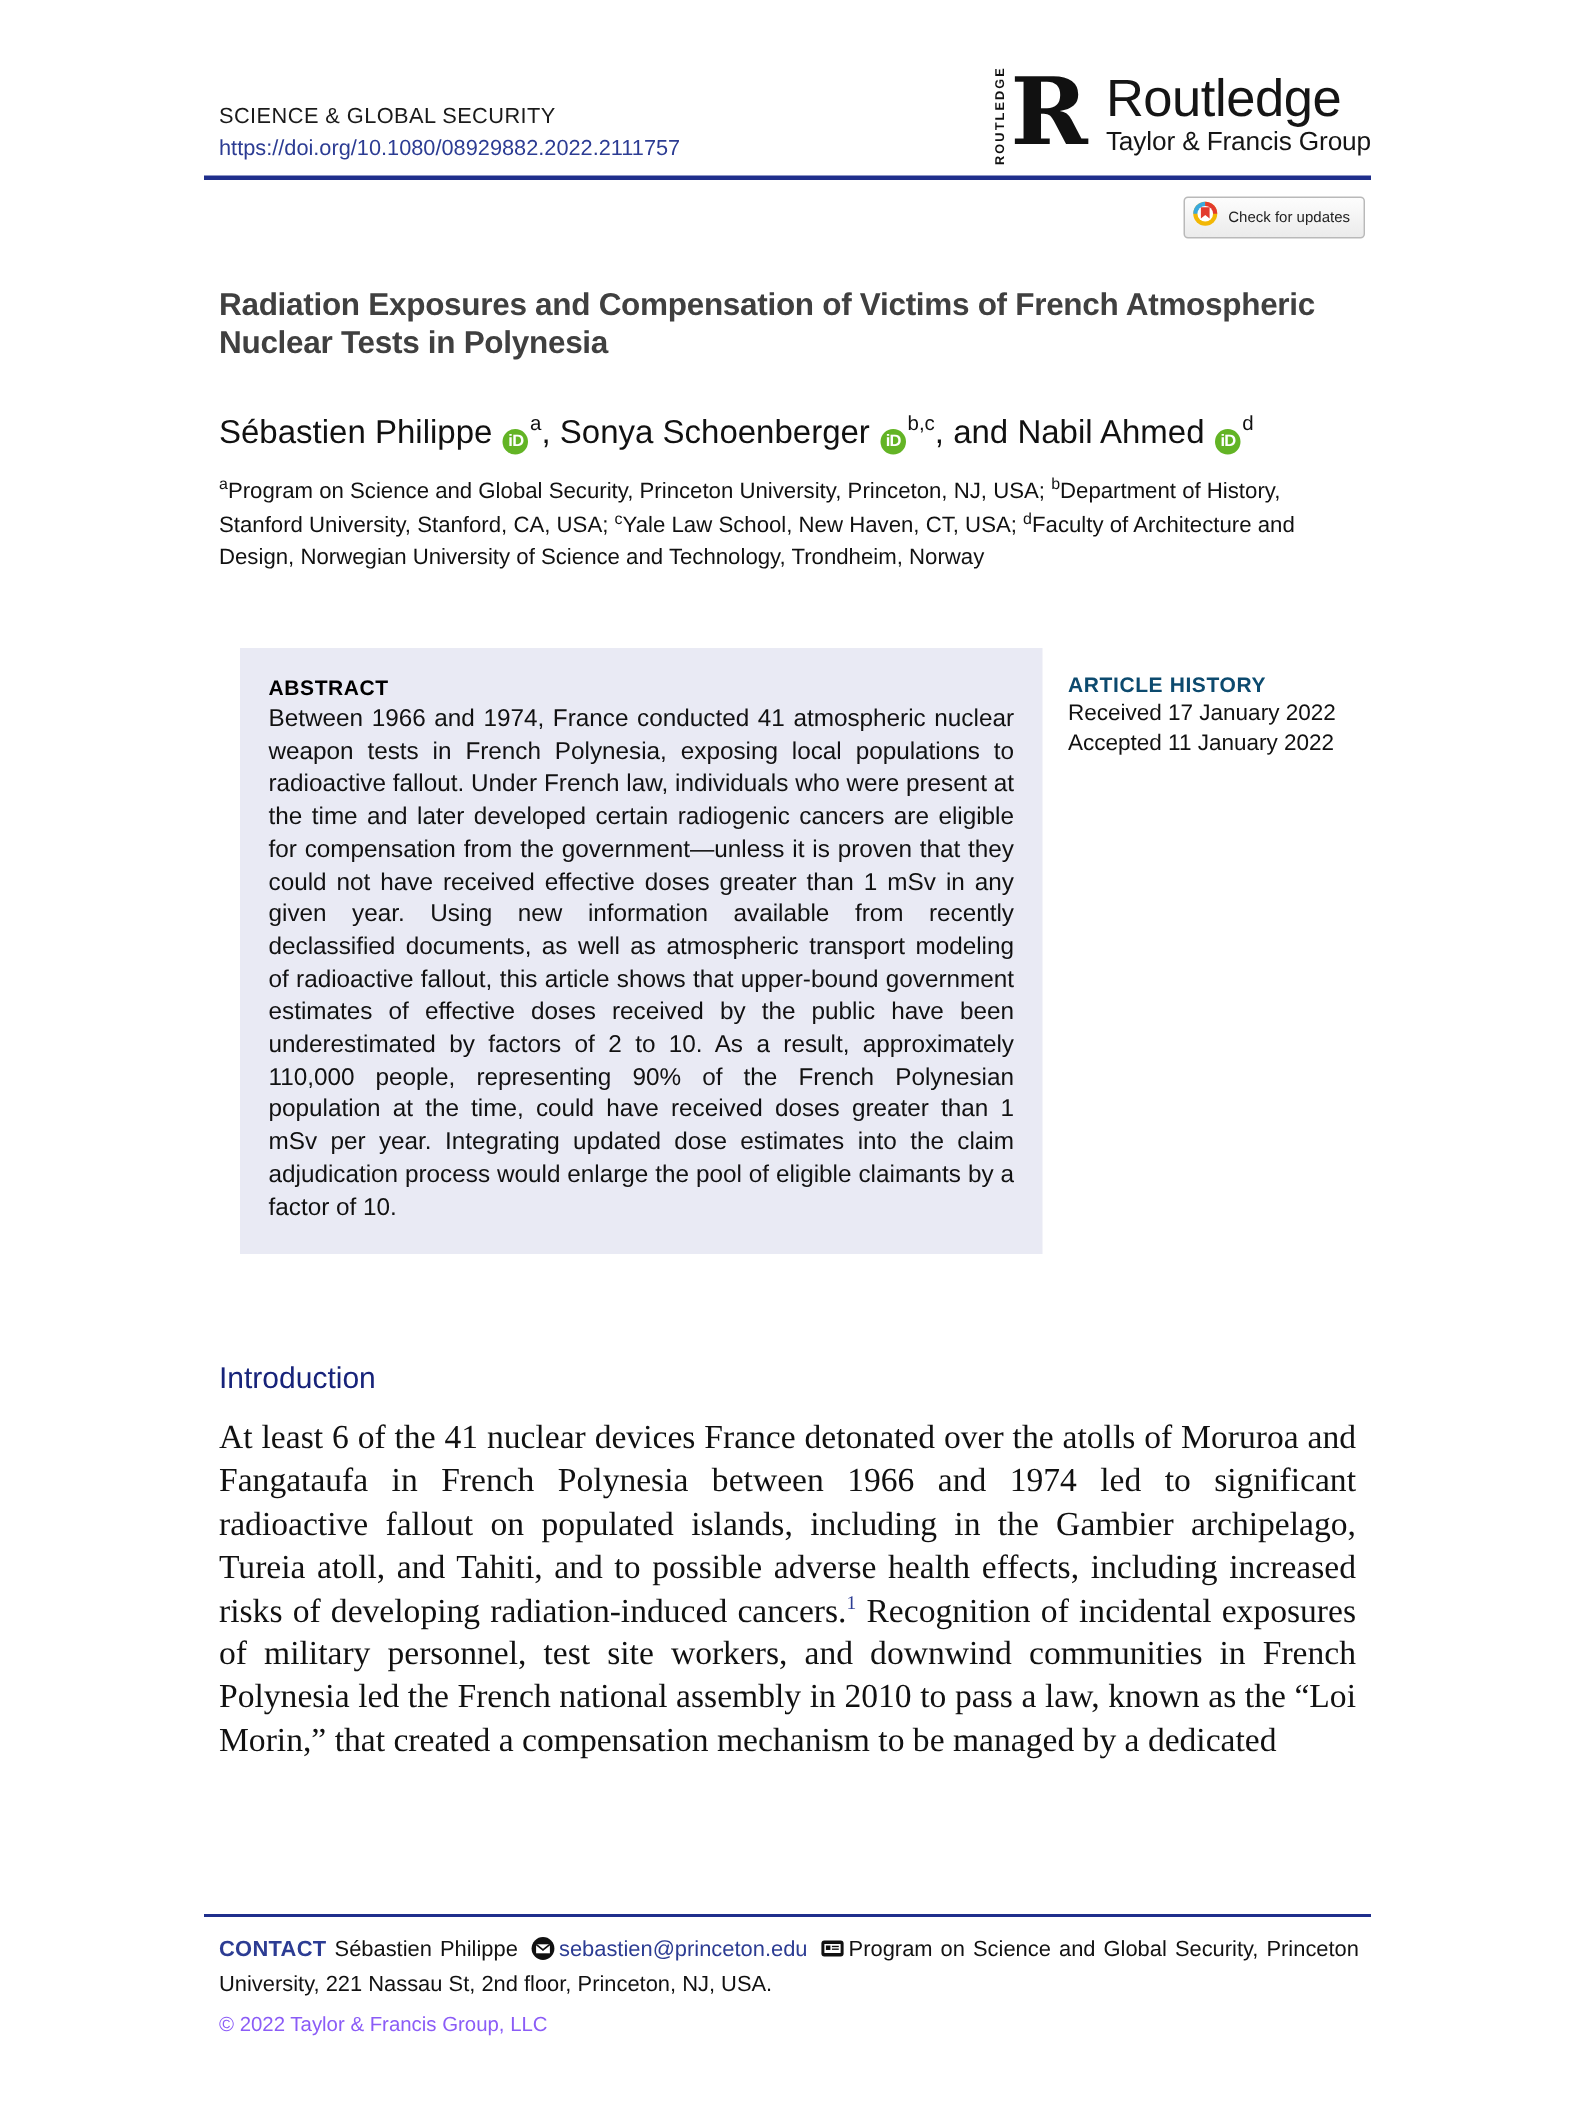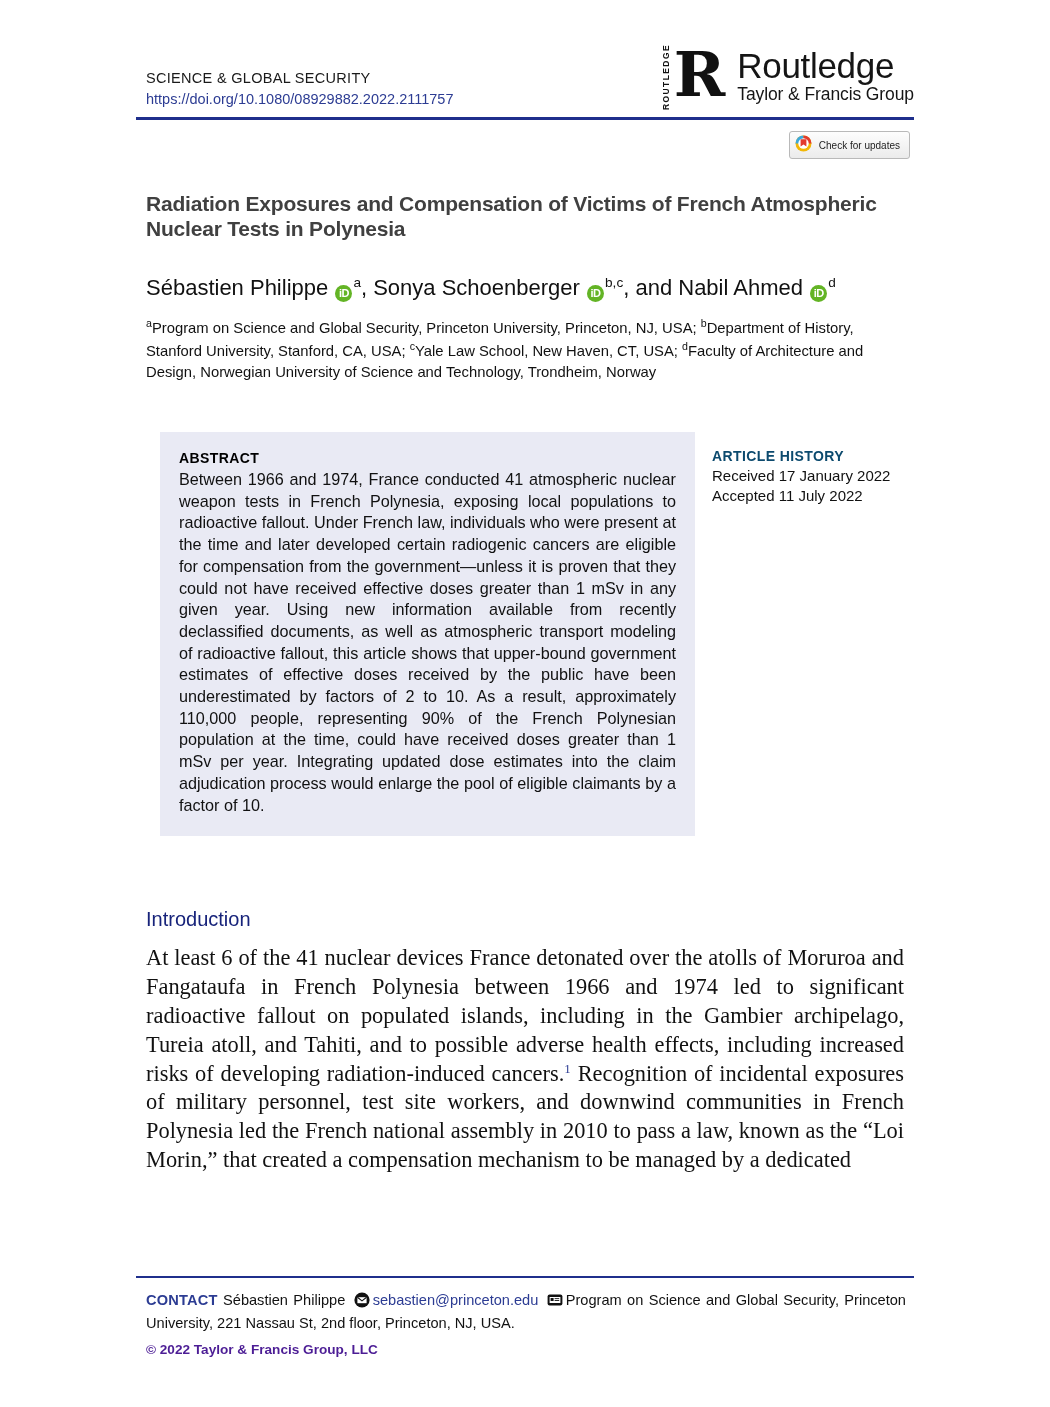--- a/index.html
+++ b/index.html
@@ -269,22 +269,21 @@
   }
   .supp-line {
     font-size: 14.6px;
     line-height: 1.4;
     margin-top: 9px;
     color: #111;
   }
   .copy-line {
     font-size: 13.6px;
     margin-top: 8px;
-    color: #4c1d95;
-    font-weight: bold;
+    color: #8b5cf6;
   }
   .icon-inline {
     display: inline-block;
     vertical-align: -3px;
     margin: 0 3px;
   }
 </style>
 </head>
 <body>
 
@@ -330,21 +329,21 @@
   <div class="affiliations"><span class="sup">a</span><span>Program on Science and Global Security, Princeton University, Princeton, NJ, USA; </span><span class="sup">b</span><span>Department of History, Stanford University, Stanford, CA, USA; </span><span class="sup">c</span><span>Yale Law School, New Haven, CT, USA; </span><span class="sup">d</span><span>Faculty of Architecture and Design, Norwegian University of Science and Technology, Trondheim, Norway</span></div>
 
   <div class="abstract-box">
     <div class="abstract-head">ABSTRACT</div>
     <div class="abstract-text">Between 1966 and 1974, France conducted 41 atmospheric nuclear weapon tests in French Polynesia, exposing local populations to radioactive fallout. Under French law, individuals who were present at the time and later developed certain radiogenic cancers are eligible for compensation from the government—unless it is proven that they could not have received effective doses greater than 1 mSv in any given year. Using new information available from recently declassified documents, as well as atmospheric transport modeling of radioactive fallout, this article shows that upper-bound government estimates of effective doses received by the public have been underestimated by factors of 2 to 10. As a result, approximately 110,000 people, representing 90% of the French Polynesian population at the time, could have received doses greater than 1 mSv per year. Integrating updated dose estimates into the claim adjudication process would enlarge the pool of eligible claimants by a factor of 10.</div>
   </div>
 
   <div class="history">
     <div class="history-head">ARTICLE HISTORY</div>
     <div class="history-line">Received 17 January 2022</div>
-    <div class="history-line">Accepted 11 July 2022</div>
+    <div class="history-line">Accepted 11 January 2022</div>
   </div>
 
   <div class="section-title">Introduction</div>
 
   <div class="body-text"><span>At least 6 of the 41 nuclear devices France detonated over the atolls of Moruroa and Fangataufa in French Polynesia between 1966 and 1974 led to significant radioactive fallout on populated islands, including in the Gambier archipelago, Tureia atoll, and Tahiti, and to possible adverse health effects, including increased risks of developing radiation-induced cancers.</span><span class="fn">1</span><span> Recognition of incidental exposures of military personnel, test site workers, and downwind communities in French Polynesia led the French national assembly in 2010 to pass a law, known as the “Loi Morin,” that created a compensation mechanism to be managed by a dedicated</span></div>
 
   <div class="rule-bottom"></div>
 
   <div class="footer">
     <div class="contact-line"><span class="contact-word">CONTACT</span> <span>Sébastien Philippe</span> <span class="icon-inline"><svg width="16" height="16" viewBox="0 0 16 16">

